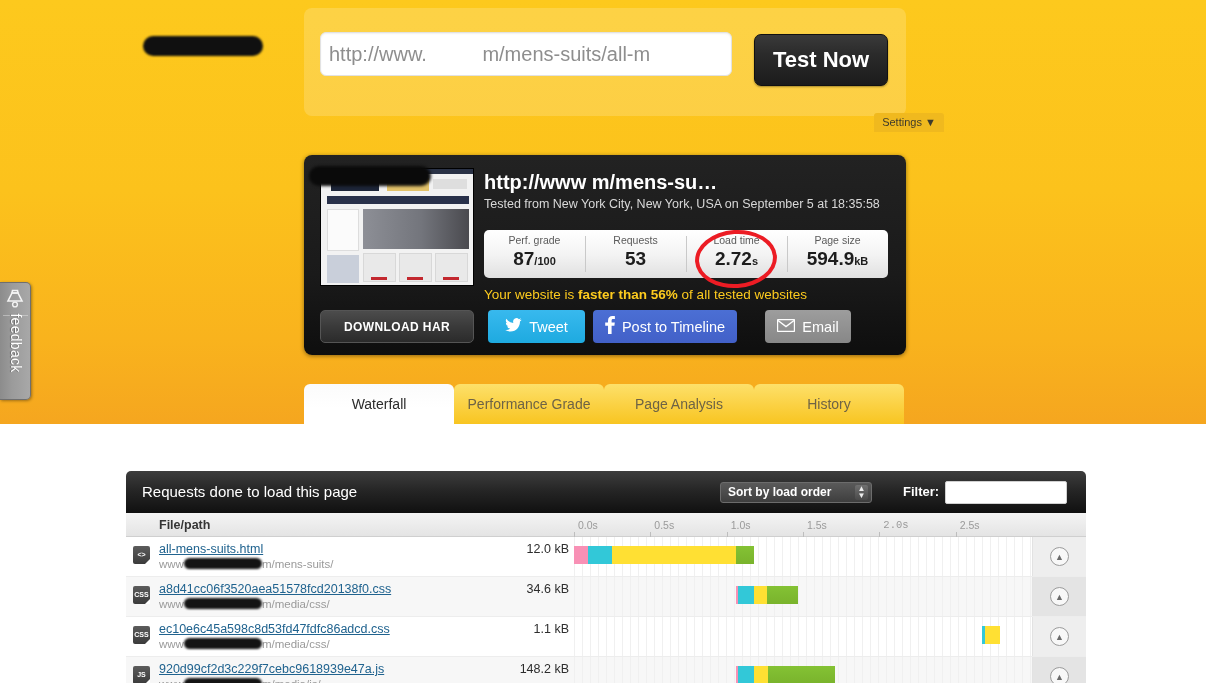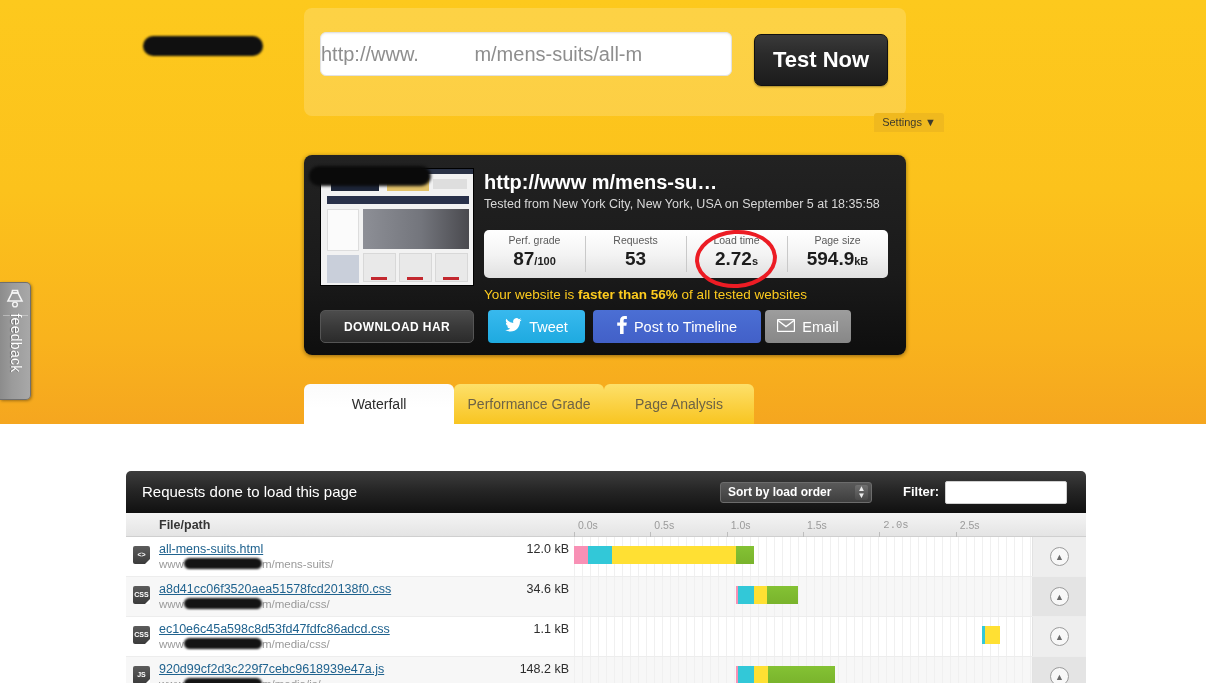--- a/index.html
+++ b/index.html
@@ -45,21 +45,21 @@
   .search-panel {
     position: absolute; left: 304px; top: 8px; width: 602px; height: 108px;
     background: rgba(255,255,255,.18);
     border-radius: 8px;
   }
   .url-input {
     position: absolute; left: 16px; top: 24px; width: 412px; height: 44px;
     background: #ffffff;
     border: 1px solid #e2e2e2; border-radius: 6px;
     font-size: 20px; color: #8e8e8e;
-    padding: 0 0;
+    padding: 0 8px;
     font-family: "Liberation Sans", sans-serif;
     box-shadow: inset 0 1px 2px rgba(0,0,0,.06);
     outline: none;
     overflow: hidden; white-space: nowrap;
   }
   .url-redaction {
     position: absolute; left: 143px; top: 36px; width: 120px; height: 20px;
     background: #101010; border-radius: 11px;
     filter: blur(1.2px);
   }
@@ -154,21 +154,21 @@
     cursor: pointer; font-family: "Liberation Sans", sans-serif;
   }
   .soc {
     position: absolute; top: 155px; height: 33px;
     border: none; border-radius: 4px;
     color: #ffffff; font-size: 14.5px;
     cursor: pointer; font-family: "Liberation Sans", sans-serif;
     display: flex; align-items: center; justify-content: center; gap: 7px;
   }
   .soc-tweet { left: 184px; width: 97px; background: linear-gradient(to bottom,#38b9ee,#1eaae0); }
-  .soc-fb    { left: 289px; width: 168px; background: linear-gradient(to bottom,#4b6fd4,#4260c8); }
+  .soc-fb    { left: 289px; width: 144px; background: linear-gradient(to bottom,#4b6fd4,#4260c8); }
   .soc-mail  { left: 461px; width: 86px; background: linear-gradient(to bottom,#9d9d9d,#878787); align-items: center; }
 
   
   .tabs { position: absolute; left: 304px; top: 384px; height: 40px; display: flex; }
   .tab {
     width: 150px; height: 40px; line-height: 40px; text-align: center;
     font-size: 14px; border-radius: 6px 6px 0 0; cursor: pointer;
   }
   .tab.inactive {
     background: linear-gradient(to bottom,#fde06a 0%, #fbd245 50%, #f8c521 100%);
@@ -391,20 +391,21 @@
       <span>Email</span>
     </div>
   </div>
   <div class="res-title-redaction"></div>
   <div class="circle-marker"></div>
 
   <div class="tabs">
     <div class="tab active">Waterfall</div>
     <div class="tab inactive">Performance Grade</div>
     <div class="tab inactive">Page Analysis</div>
+    <div class="tab inactive">History</div>
   </div>
 
   <div class="wf">
     <div class="wf-head">
       <div class="wf-head-title">Requests done to load this page</div>
       <div class="wf-sort">
         <span>Sort by load order</span>
         <span class="wf-sort-arrows">▲<br>▼</span>
       </div>
       <div class="wf-filter-label">Filter:</div>

